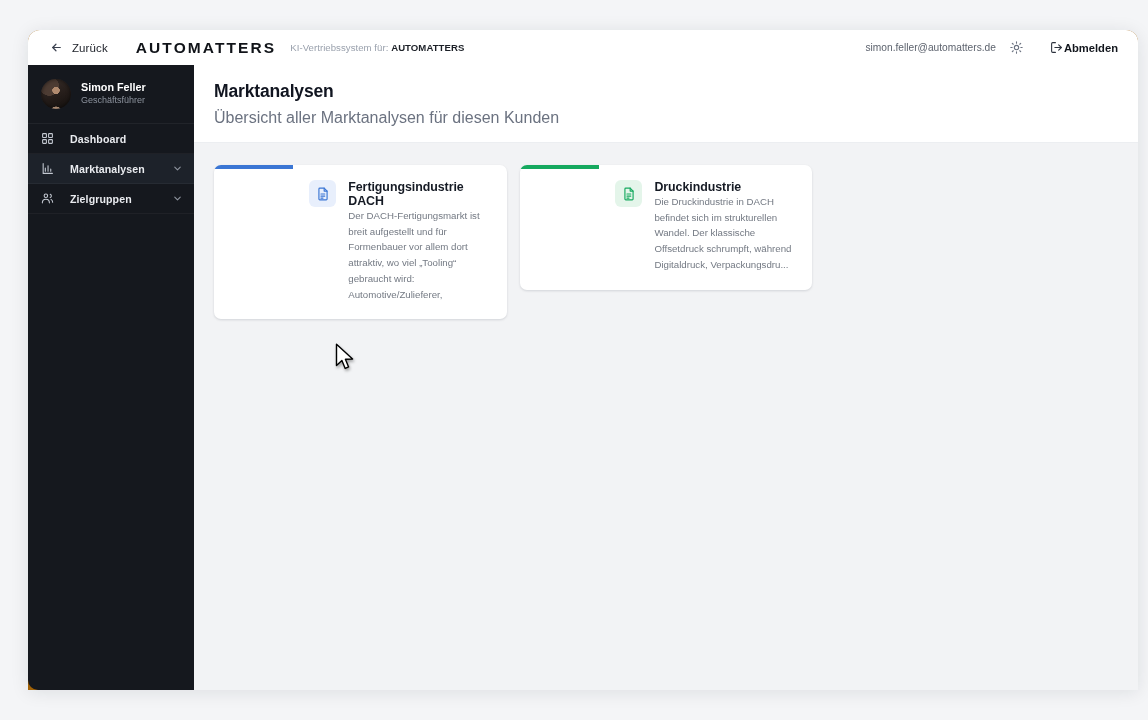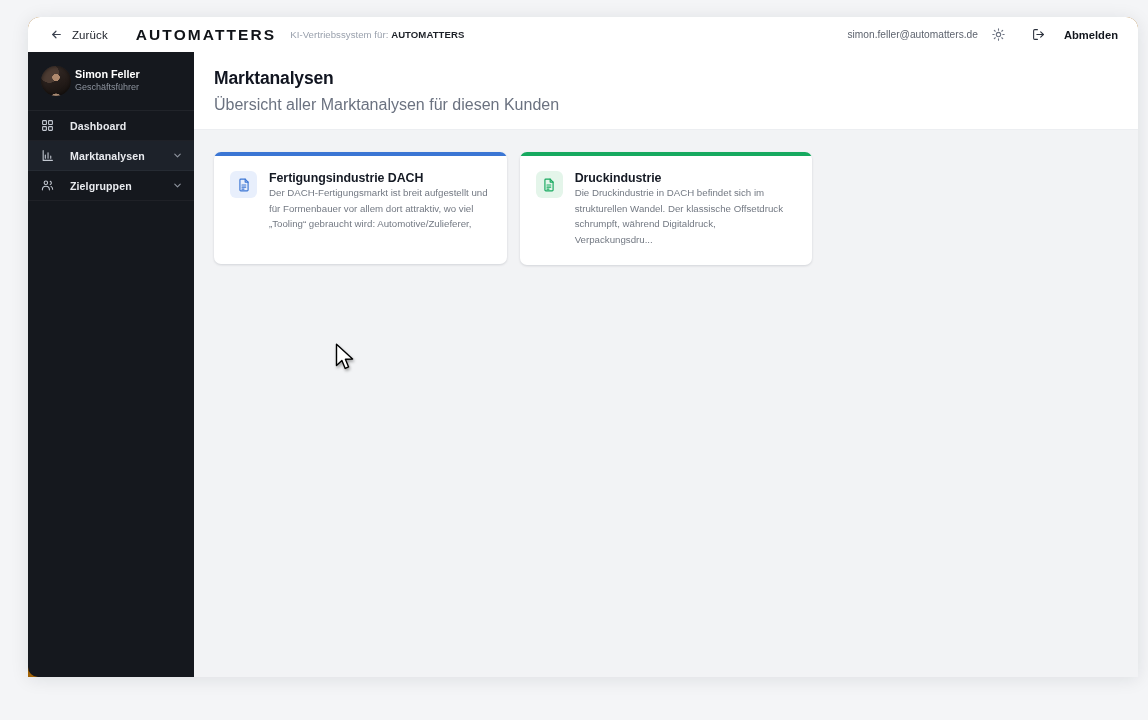--- a/index.html
+++ b/index.html
@@ -8,21 +8,21 @@
     width: 1148px; height: 720px;
     overflow: hidden;
     font-family: "Liberation Sans", sans-serif;
     background: #f4f5f7;
   }
   body { position: relative; }
 
   
   .app-window {
     position: absolute;
-    left: 28px; top: 17px;
+    left: 28px; top: 30px;
     width: 1110px; height: 660px;
     background: #a16207;
     border-radius: 12px 12px 0 0;
     box-shadow: 0 2px 18px rgba(20,25,40,0.10);
     overflow: hidden;
   }
 
   
   .topbar {
     height: 35px;
@@ -72,21 +72,21 @@
     white-space: nowrap;
   }
   .icon-btn {
     width: 22px; height: 22px;
     display: flex; align-items: center; justify-content: center;
     cursor: pointer;
     color: #6b7280;
     border-radius: 4px;
   }
   .logout-wrap {
-    display: flex; align-items: center; gap: 19px;
+    display: flex; align-items: center; gap: 1px;
     margin-left: 18px;
     cursor: pointer;
     padding: 3px 4px;
     border-radius: 5px;
   }
   .logout-label { font-size: 11.2px; font-weight: 700; color: #12161d; white-space: nowrap; }
 
   
   .body-split { display: flex; height: 625px; }
 
@@ -94,21 +94,21 @@
   .sidebar {
     width: 166px;
     background: #15181e;
     flex: 0 0 166px;
     height: 625px;
     border-radius: 0 0 0 10px;
     position: relative;
     overflow: hidden;
   }
   .profile {
-    display: flex; align-items: center; gap: 4px;
+    display: flex; align-items: center; gap: 10px;
     padding: 14px 12px 14px 13px;
     border-bottom: 1px solid rgba(255,255,255,0.055);
     cursor: pointer;
   }
   .avatar {
     width: 30px; height: 30px; border-radius: 50%;
     flex: 0 0 30px;
     background:
       radial-gradient(circle at 50% 112%, #cfa98c 0 16%, rgba(0,0,0,0) 17%),
       radial-gradient(circle at 50% 38%, #b08a6e 0 15%, rgba(0,0,0,0) 16%),
@@ -182,21 +182,21 @@
     gap: 13px;
     align-items: start;
   }
   .card {
     background: #ffffff;
     border-radius: 7px;
     overflow: hidden;
     box-shadow: 0 1px 3px rgba(16,24,40,0.09), 0 1px 2px rgba(16,24,40,0.05);
     cursor: pointer;
     min-height: 112px;
-    display: flex; flex-direction: column;
+    display: flex; flex-direction: row;
   }
   .card-accent { height: 4px; width: 100%; }
   .card-inner { padding: 15px 16px 17px 16px; display: flex; gap: 12px; }
   .card-icon-box {
     width: 27px; height: 27px; flex: 0 0 27px;
     border-radius: 6px;
     display: flex; align-items: center; justify-content: center;
   }
   .card-icon { width: 14px; height: 14px; display: block; }
   .card-text { min-width: 0; }

